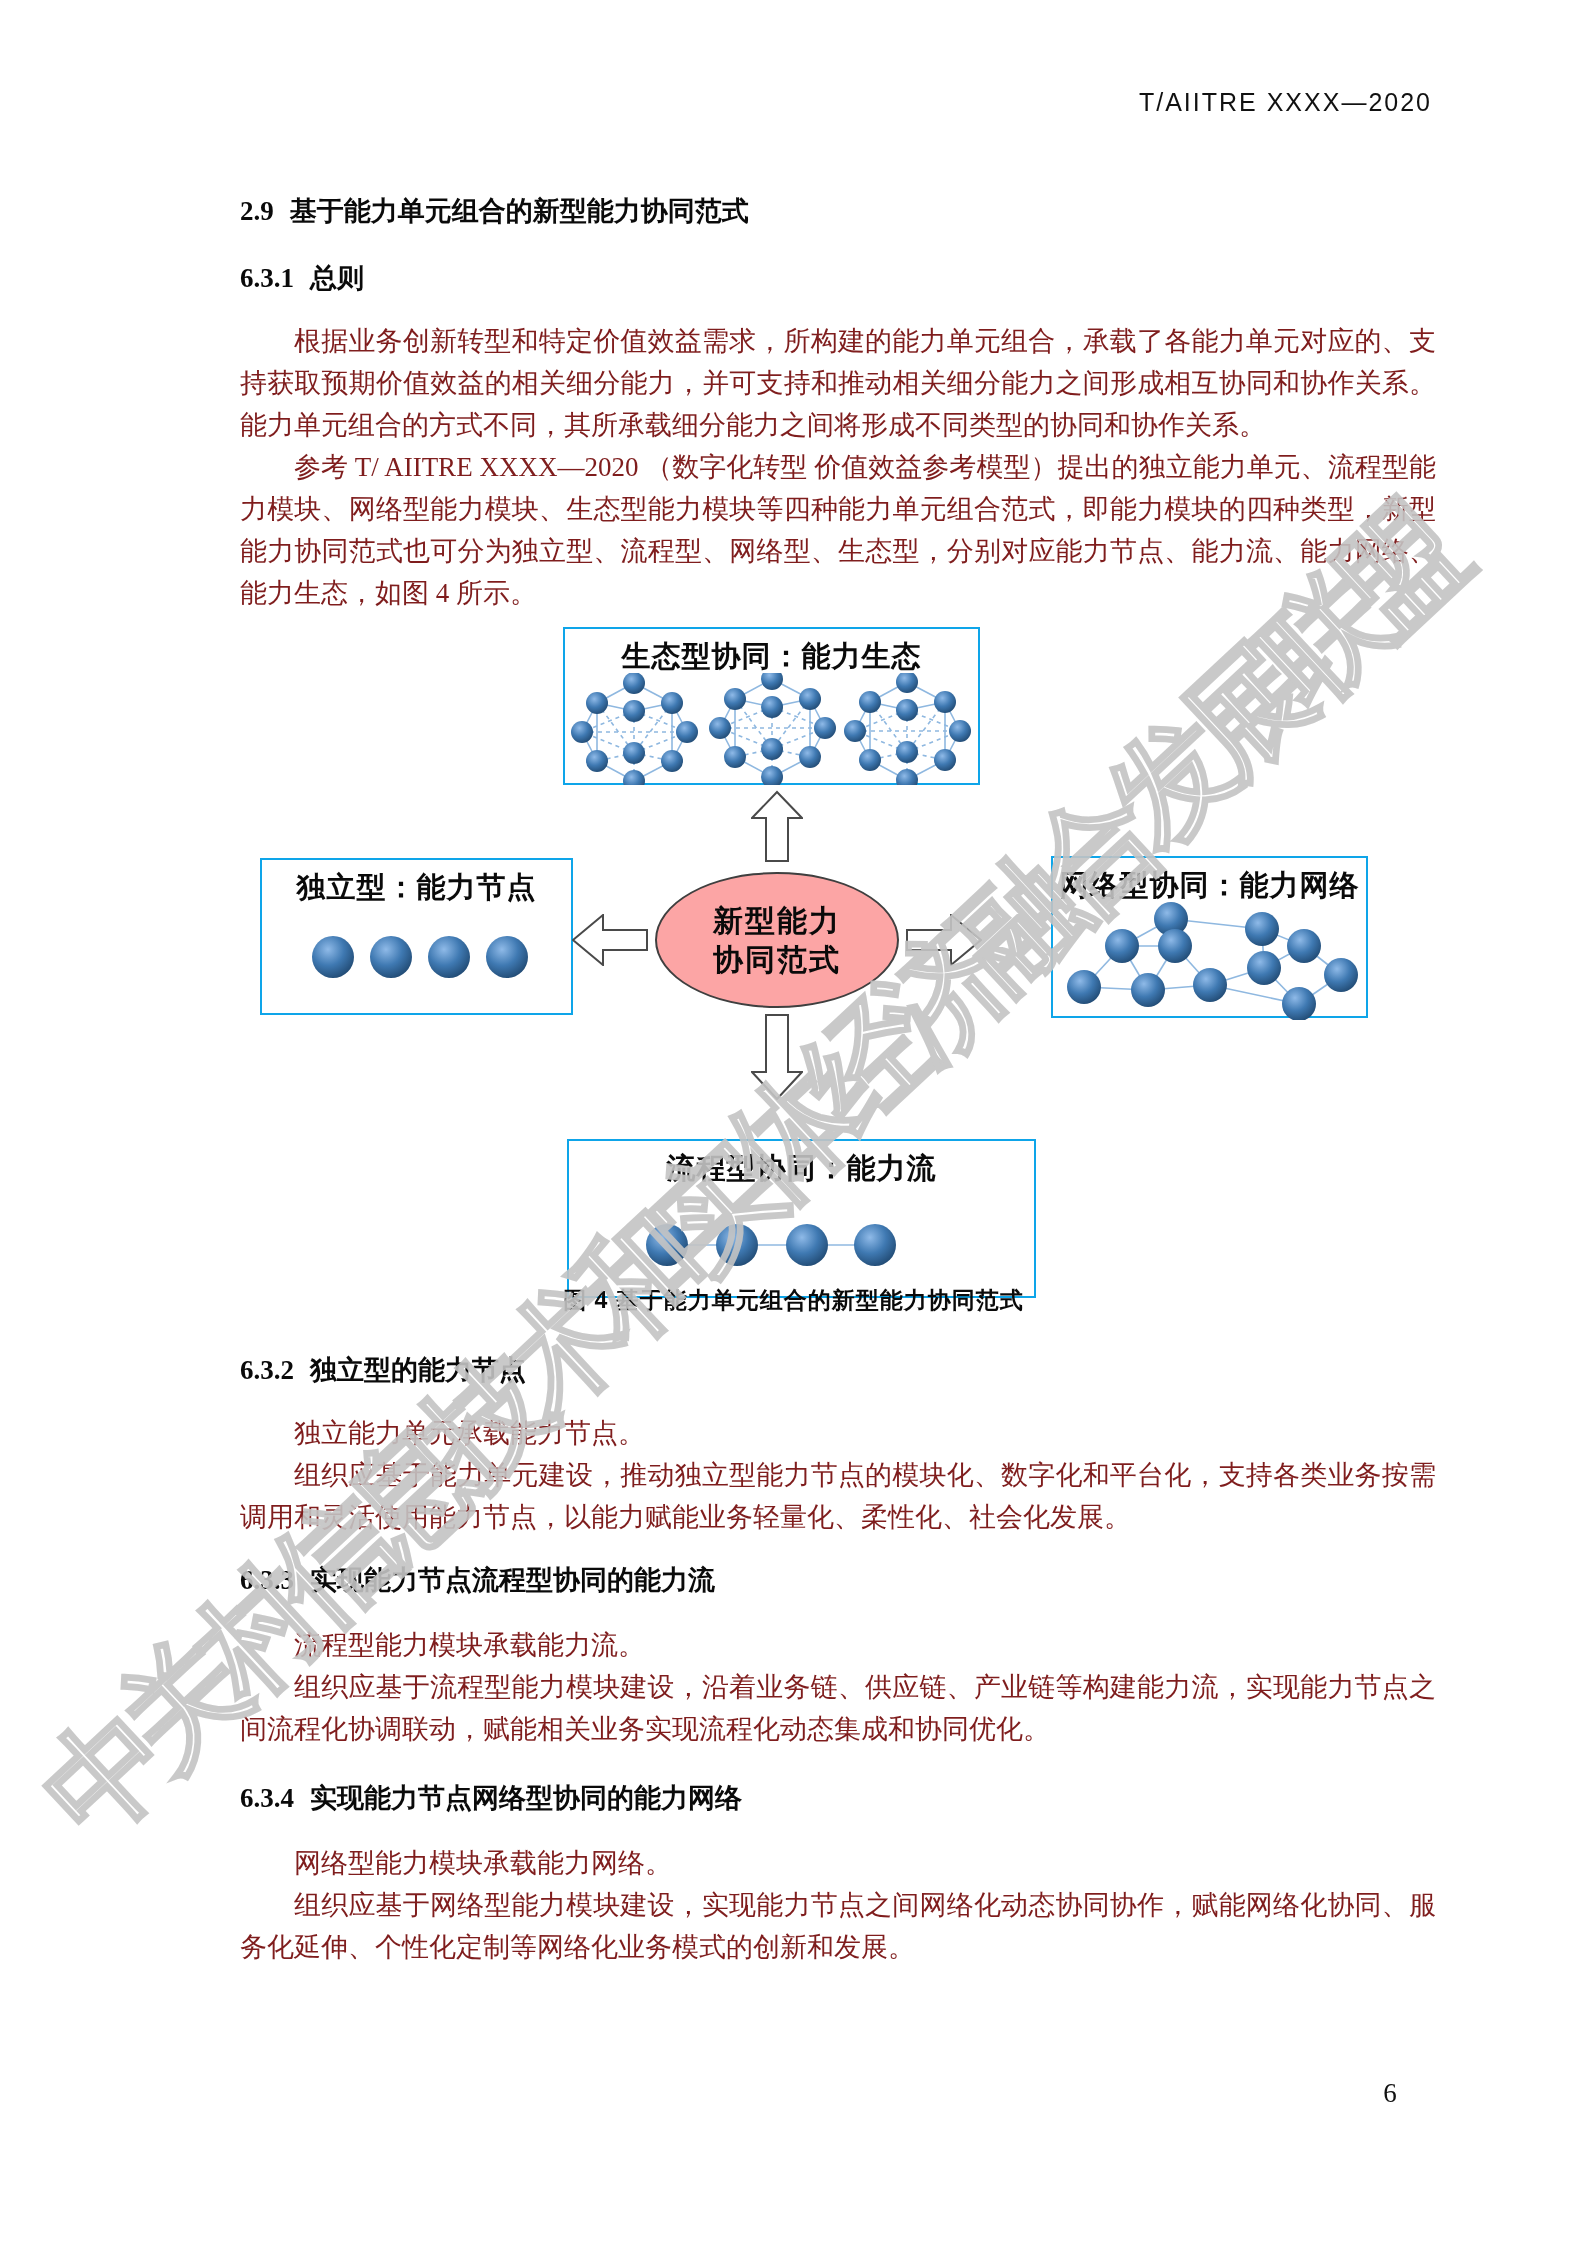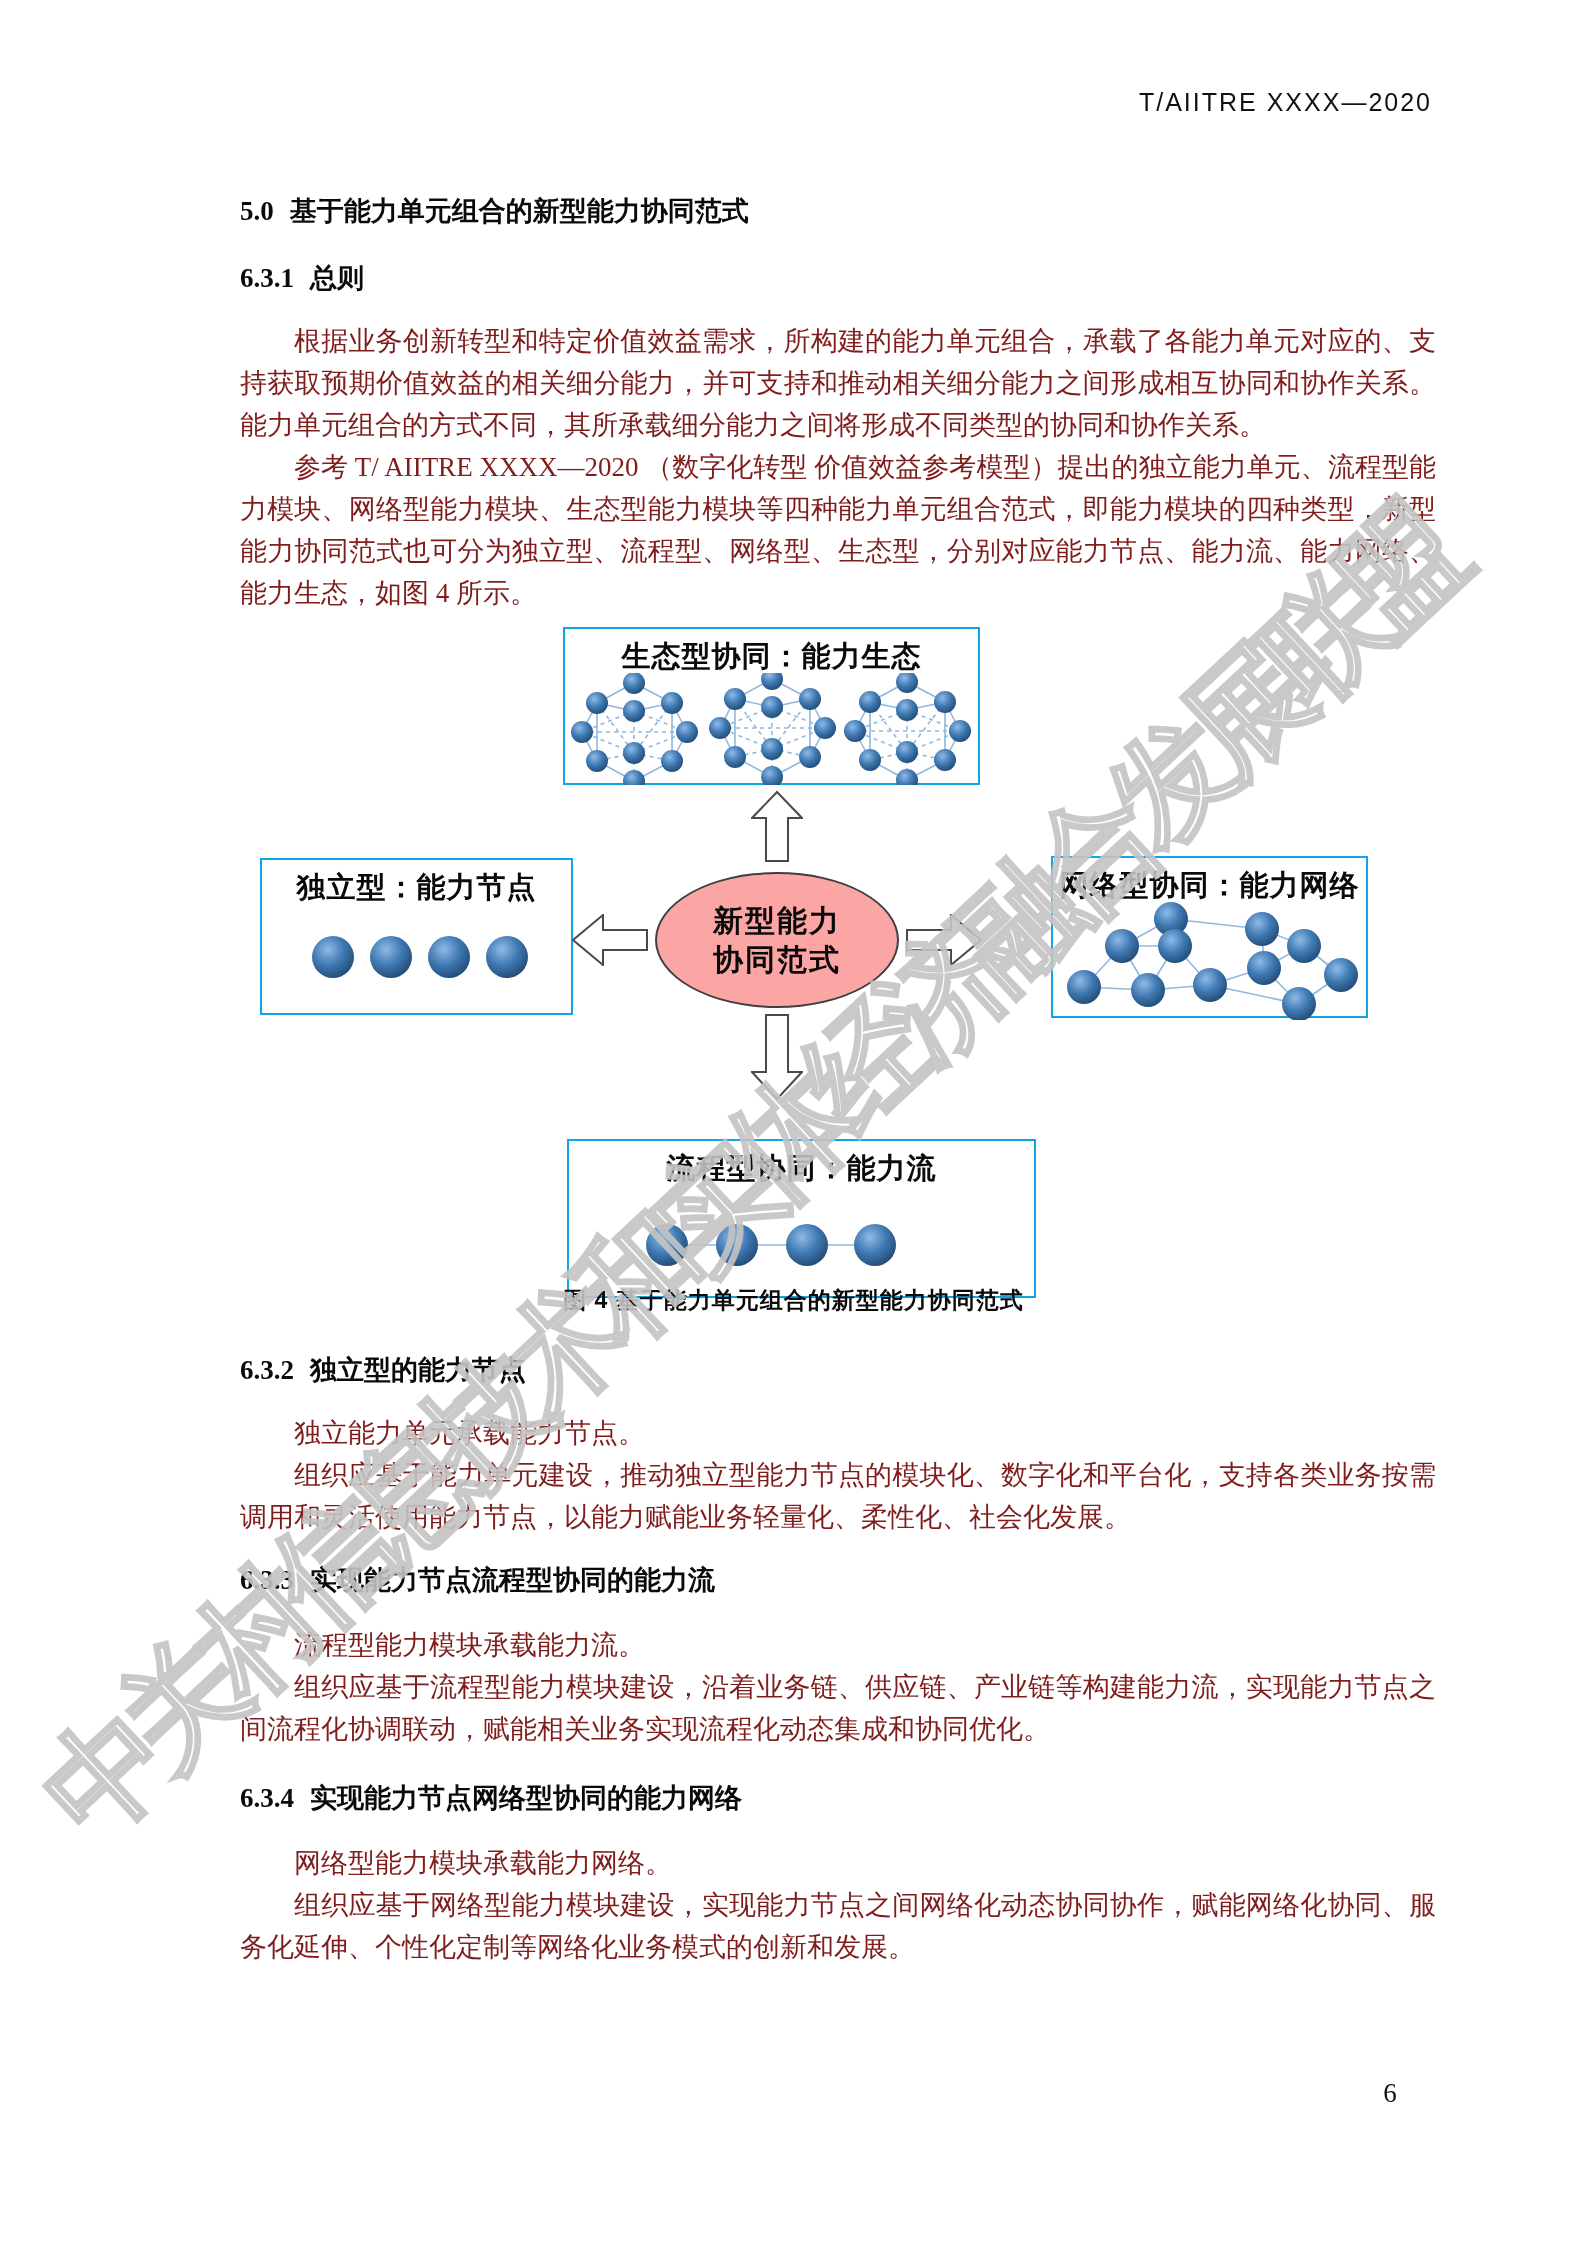--- a/index.html
+++ b/index.html
@@ -74,21 +74,21 @@
   }
 </style>
 </head>
 <body>
 
 <div class="page">
 
   <div class="doc-code">T/AIITRE XXXX—2020</div>
 
   <div class="clause" style="top:193px;">
-    <span class="num">5.0</span><span>基于能力单元组合的新型能力协同范式</span>
+    <span class="num">2.9</span><span>基于能力单元组合的新型能力协同范式</span>
   </div>
 
   <div class="clause" style="top:260px;">
     <span class="num">6.3.1</span><span>总则</span>
   </div>
 
   <div class="body-block" style="top:320px;">
     <p>根据业务创新转型和特定价值效益需求，所构建的能力单元组合，承载了各能力单元对应的、支持获取预期价值效益的相关细分能力，并可支持和推动相关细分能力之间形成相互协同和协作关系。能力单元组合的方式不同，其所承载细分能力之间将形成不同类型的协同和协作关系。</p>
     <p>参考 T/ AIITRE XXXX—2020 （数字化转型 价值效益参考模型）提出的独立能力单元、流程型能力模块、网络型能力模块、生态型能力模块等四种能力单元组合范式，即能力模块的四种类型，新型能力协同范式也可分为独立型、流程型、网络型、生态型，分别对应能力节点、能力流、能力网络、能力生态，如图 4 所示。</p>
   </div>

